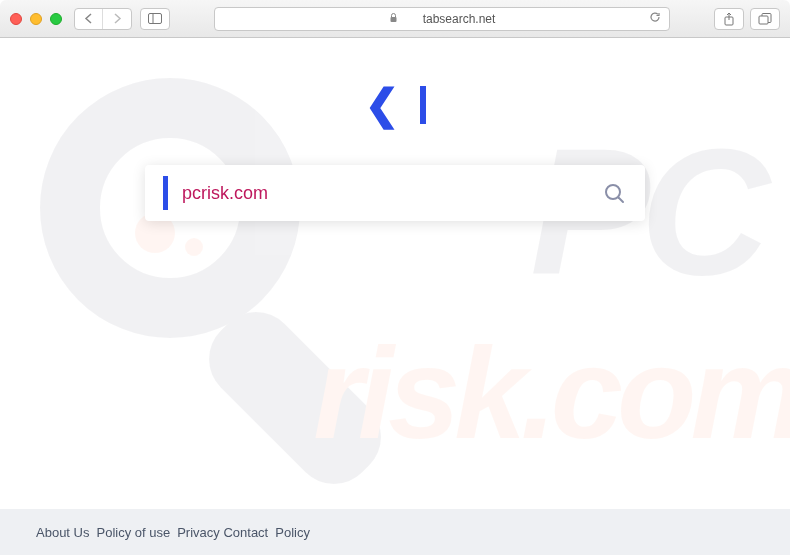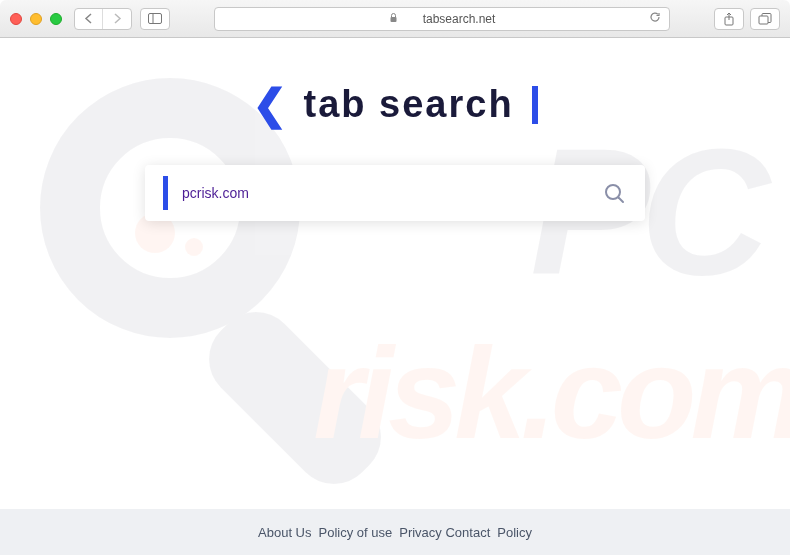--- a/index.html
+++ b/index.html
@@ -196,22 +196,22 @@
     .search-accent {
       width: 5px;
       height: 34px;
       background: #2c4de8;
       margin-right: 14px;
     }
     .search-input {
       flex: 1;
       border: none;
       outline: none;
-      font-size: 14px;
-      color: #4c1d95;
+      font-size: 18px;
+      color: #be185d;
       background: transparent;
     }
     .search-icon-wrap {
       width: 26px; height: 26px;
       display: flex;
       align-items: center;
       justify-content: center;
       cursor: pointer;
     }
     
@@ -219,21 +219,20 @@
     .footer {
       position: absolute;
       bottom: 0; left: 0; right: 0;
       height: 46px;
       background: #eef0f3;
       display: flex;
       align-items: center;
       padding: 0 36px;
       gap: 7px;
       z-index: 1;
-      justify-content: center;
     }
     .footer a {
       color: #4a5568;
       font-size: 13px;
       text-decoration: none;
       cursor: pointer;
     }
   </style>
 </head>
 <body>
@@ -310,21 +309,20 @@
       <div class="wm-dot2"></div>
       <div class="wm-dot3"></div>
     </div>
     <div class="wm-text-pc">PC</div>
     <div class="wm-text-risk">risk.com</div>
   </div>
 
   <div class="logo-area">
     <div class="logo">
       <span class="logo-chevron">❮</span>
-      <span>tab search</span>
       <span class="logo-cursor"></span>
     </div>
   </div>
 
   <div class="search-wrap">
     <div class="search-accent"></div>
     <input class="search-input" type="text" value="pcrisk.com" style="">
     <div class="search-icon-wrap">
       <svg width="22" height="22" viewBox="0 0 22 22">
         <circle cx="10" cy="10" r="7" stroke="#8a8fa8" stroke-width="2" fill="none"></circle>

